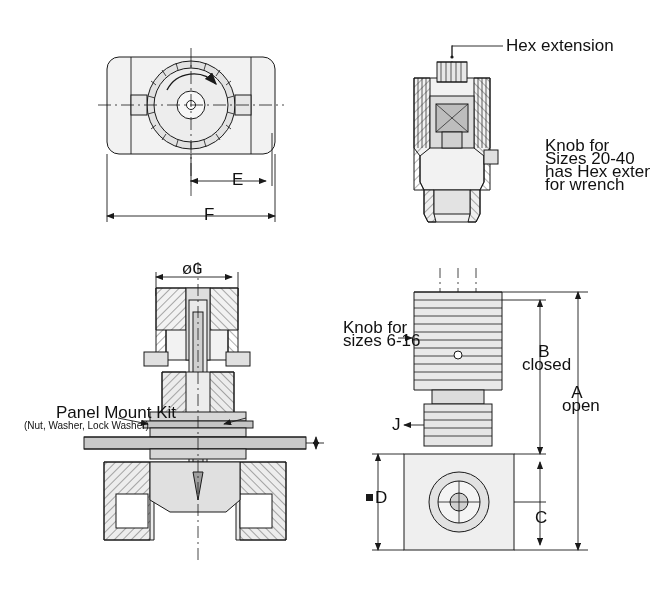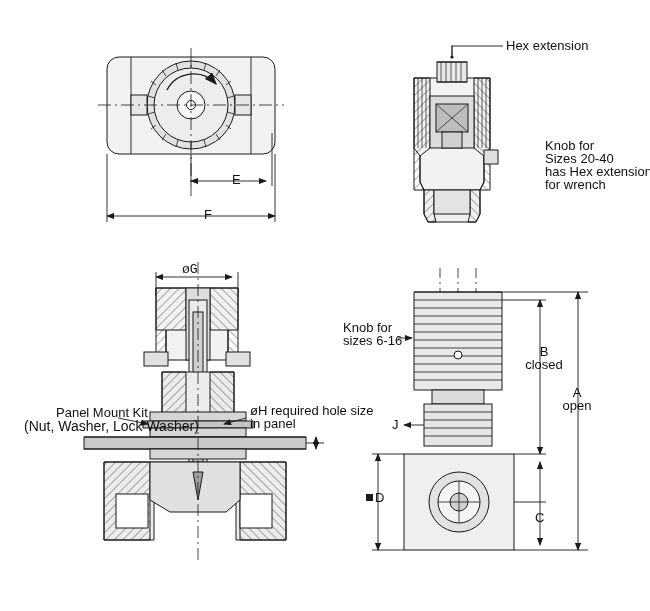--- a/index.html
+++ b/index.html
@@ -1,20 +1,20 @@
 <!DOCTYPE html>
 <html><head>
 <meta charset="utf-8">
 <style>
   html,body{margin:0;padding:0;background:#ffffff;}
   body{width:650px;height:611px;position:relative;font-family:"Liberation Sans",sans-serif;color:#1a1a1a;overflow:hidden;}
   .stage{position:absolute;left:0;top:0;width:650px;height:611px;}
   svg.diagram{position:absolute;left:0;top:0;width:650px;height:611px;}
-  .lbl{position:absolute;font-size:13px;line-height:13px;color:#111;white-space:pre;}
-  .lbl.small{font-size:14px;line-height:10px;}
+  .lbl{position:absolute;font-size:17px;line-height:13px;color:#111;white-space:pre;}
+  .lbl.small{font-size:10px;line-height:10px;}
   .ctr{text-align:center;}
 </style>
 </head>
 <body>
 
 <div class="stage">
 
   <svg class="diagram" viewBox="0 0 650 611">
     <defs>
       <pattern id="hatchR" width="6" height="6" patternUnits="userSpaceOnUse" patternTransform="rotate(45)">
@@ -255,22 +255,20 @@
 Sizes 20-40
 has Hex extension
 for wrench</div>
 
   <div class="lbl" style="left:343px;top:321px;white-space:pre;">Knob for
 sizes 6-16</div>
 
   <div class="lbl" style="left:24px;top:406px;padding-left:32px;">Panel Mount Kit</div>
   <div class="lbl small" style="left:24px;top:421px;">(Nut, Washer, Lock Washer)</div>
 
-  <div class="lbl" style="left:250px;top:404px;white-space:pre;">øH required hole size
-in panel</div>
 
 
   <div class="lbl" style="left:232px;top:173px;">E</div>
   <div class="lbl" style="left:204px;top:208px;">F</div>
   <div class="lbl" style="left:182px;top:263px;font-family:Liberation Mono, monospace;">øG</div>
 
   <div class="lbl ctr" style="left:562px;top:386px;width:30px;white-space:pre;">A
 open</div>
   <div class="lbl ctr" style="left:522px;top:345px;width:44px;white-space:pre;">B
 closed</div>

